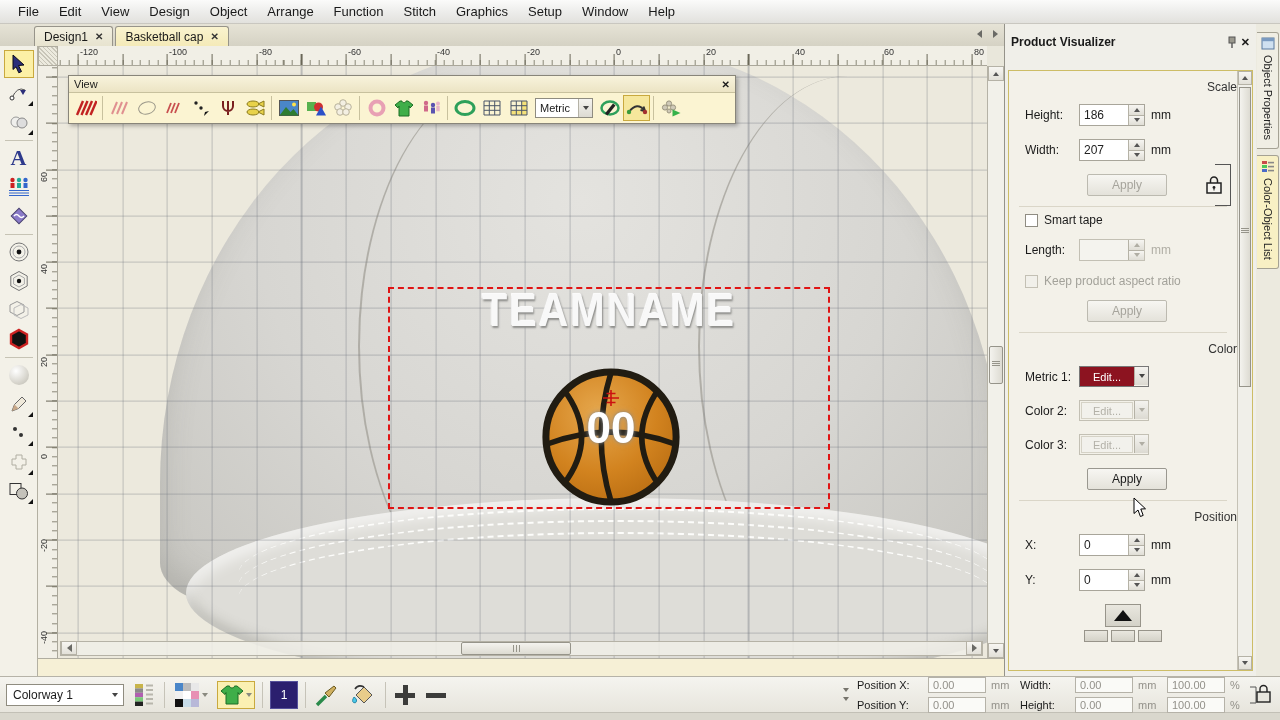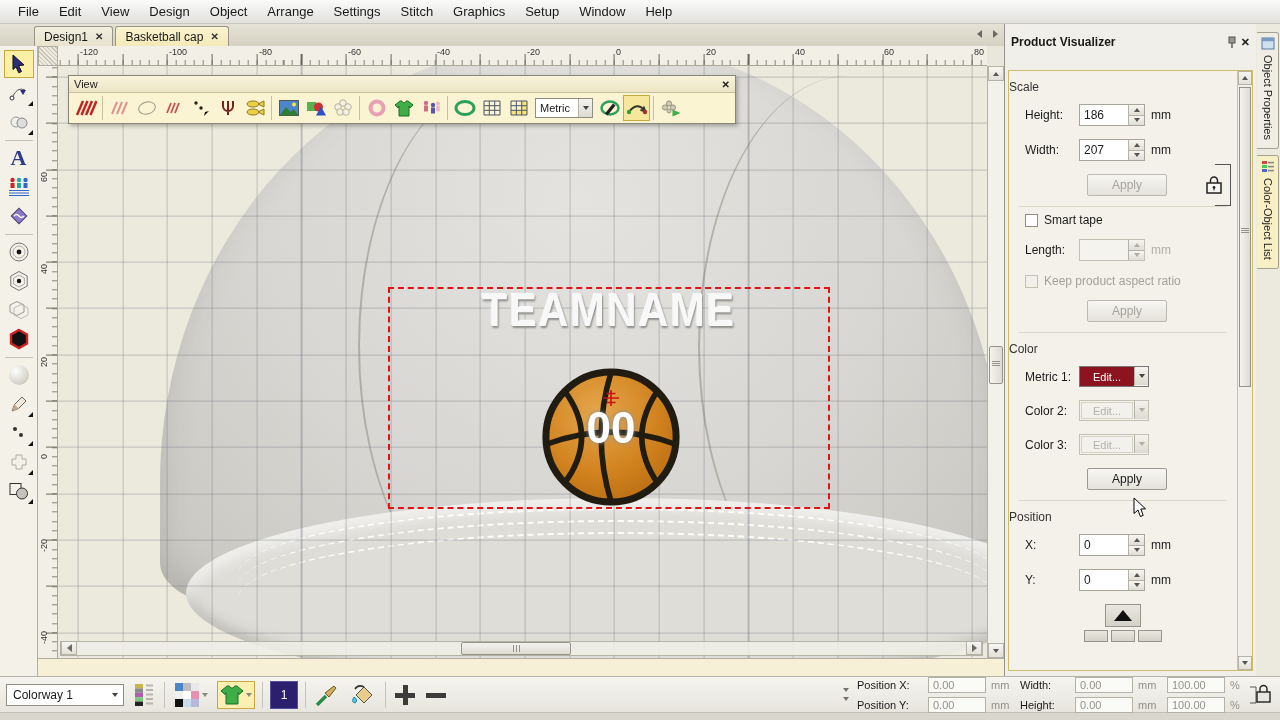--- a/index.html
+++ b/index.html
@@ -150,21 +150,21 @@
   #pv-frame { position:absolute; left:3px; right:3px; top:46px; bottom:5px;
               border:1px solid #cdbd66; background:#f3f1e9; overflow:hidden; }
   #pv-content { position:absolute; left:0; top:0; right:15px; bottom:0; }
   #pv-scroll { position:absolute; right:0; top:0; bottom:0; width:15px;
                background:#f0efe9; border-left:1px solid #c5c2b6; }
   .pvs-btn { position:absolute; left:0; width:14px; height:14px; display:flex;
              align-items:center; justify-content:center; background:linear-gradient(#f7f6f2,#e2e0d8);
              border:1px solid #b5b2a6; }
   #pv-thumb { position:absolute; left:1px; top:16px; width:12px; height:300px;
               background:linear-gradient(90deg,#f4f3ee,#dddbd2); border:1px solid #96948a; }
-  .sec-h { text-align:left; color:#333; margin:9px 0 10px; font-size:12px; }
+  .sec-h { text-align:right; color:#333; margin:9px 0 10px; font-size:12px; }
   .hr { border-top:1px solid #dad6c8; margin:6px 10px; }
   .frow { display:flex; align-items:center; margin:0 0 13px 16px; }
   .flbl { width:54px; font-size:12px; }
   .numbox { display:flex; border:1px solid #a8a59a; background:#fff; height:22px; }
   .numbox.dis { background:#f4f3ee; border-color:#c3c0b4; }
   .numbox input { width:48px; border:none; outline:none; background:transparent;
                   font:12px "Liberation Sans",sans-serif; padding:0 4px; color:#222; }
   .numbox.dis input { color:#a3a29a; }
   .spin { width:16px; display:flex; flex-direction:column; border-left:1px solid #b5b2a6; }
   .spin div { flex:1; display:flex; align-items:center; justify-content:center;
@@ -239,21 +239,21 @@
 
 <div id="app">
 
   <div id="menubar">
     <span class="menu-item">File</span>
     <span class="menu-item">Edit</span>
     <span class="menu-item">View</span>
     <span class="menu-item">Design</span>
     <span class="menu-item">Object</span>
     <span class="menu-item">Arrange</span>
-    <span class="menu-item">Settings</span>
+    <span class="menu-item">Function</span>
     <span class="menu-item">Stitch</span>
     <span class="menu-item">Graphics</span>
     <span class="menu-item">Setup</span>
     <span class="menu-item">Window</span>
     <span class="menu-item">Help</span>
   </div>
 
   <div id="content-row">
     <div id="left-stack">
 

